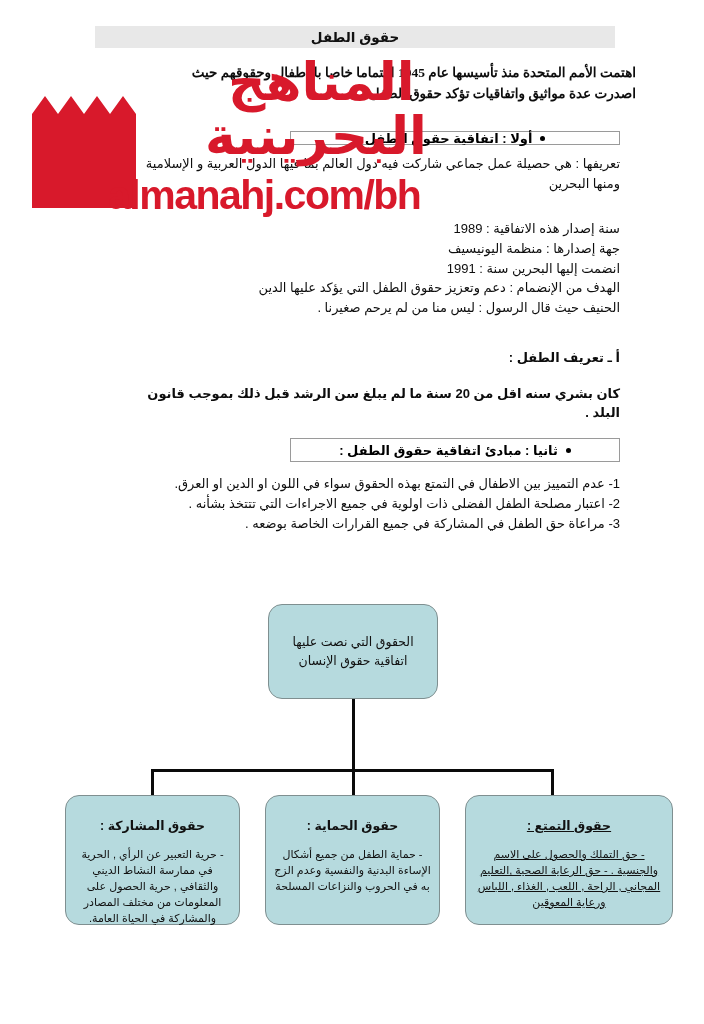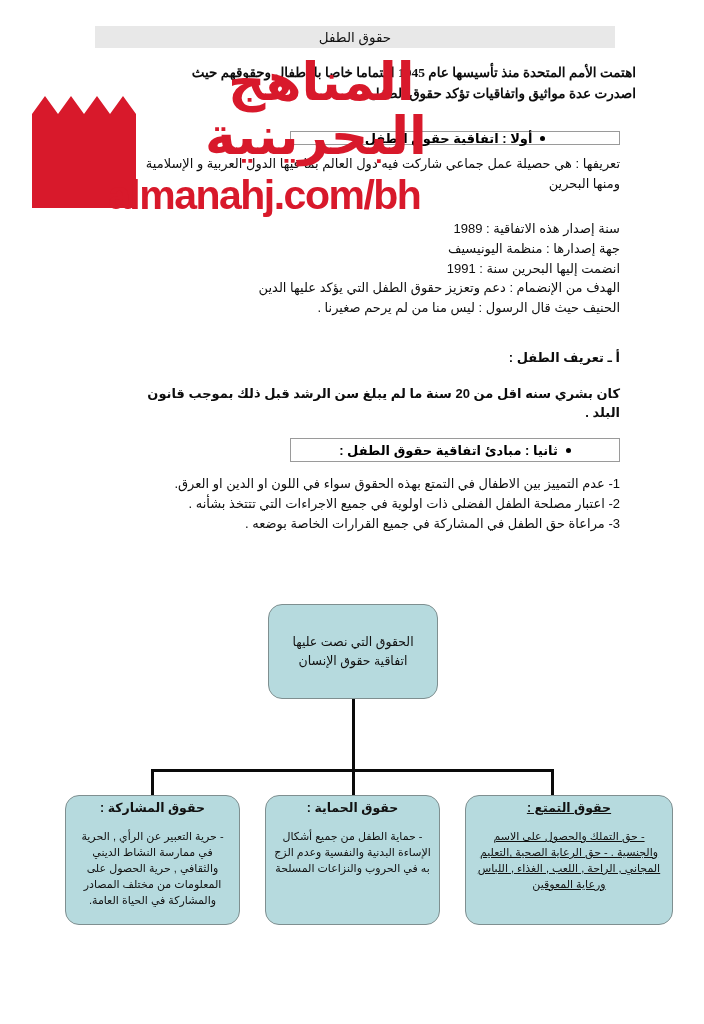--- a/index.html
+++ b/index.html
@@ -31,21 +31,21 @@
     top: 26px;
     width: 520px;
     height: 22px;
     background: #e8e8e8;
     display: flex;
     align-items: center;
     justify-content: center;
   }
   .header-bar .header-title {
     font-size: 13.5px;
-    font-weight: normal;
+    font-weight: bold;
     font-family: "Liberation Sans", "DejaVu Sans", sans-serif;
     letter-spacing: 0px;
     color: #111;
     text-align: center;
   }
 
   
   .txt {
     position: absolute;
     direction: rtl;
@@ -153,21 +153,21 @@
   .diagram { position: absolute; left: 0; top: 590px; width: 704px; height: 360px; }
 
   .node {
     position: absolute;
     background: #b6dade;
     border: 1.6px solid #7f8f90;
     border-radius: 14px;
     box-sizing: border-box;
     direction: rtl;
     text-align: center;
-    padding: 4px 8px;
+    padding: 22px 8px;
     font-family: "Liberation Sans", "DejaVu Sans", sans-serif;
     color: #111;
   }
   .node .node-title {
     display: block;
     font-weight: bold;
     font-size: 12.5px;
     margin-bottom: 14px;
     white-space: nowrap;
   }

